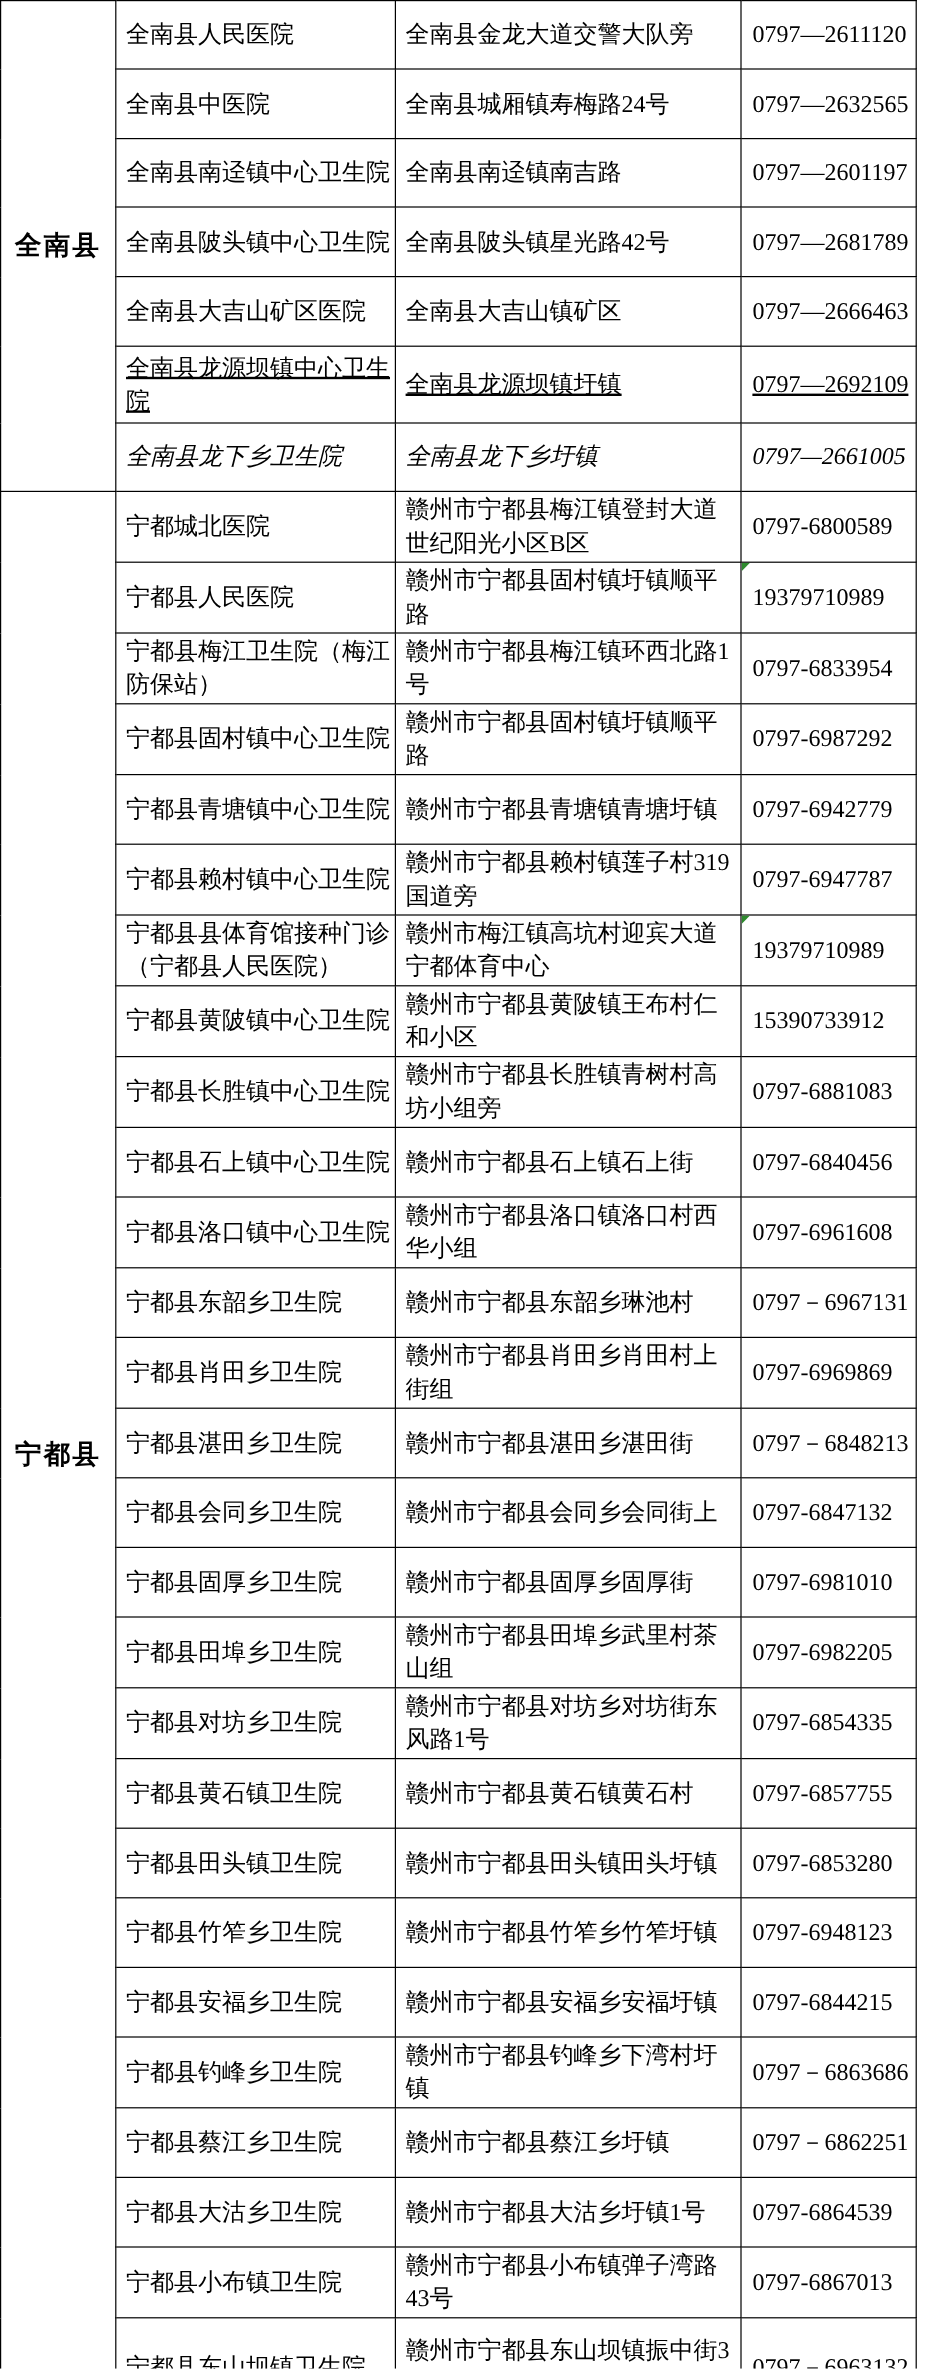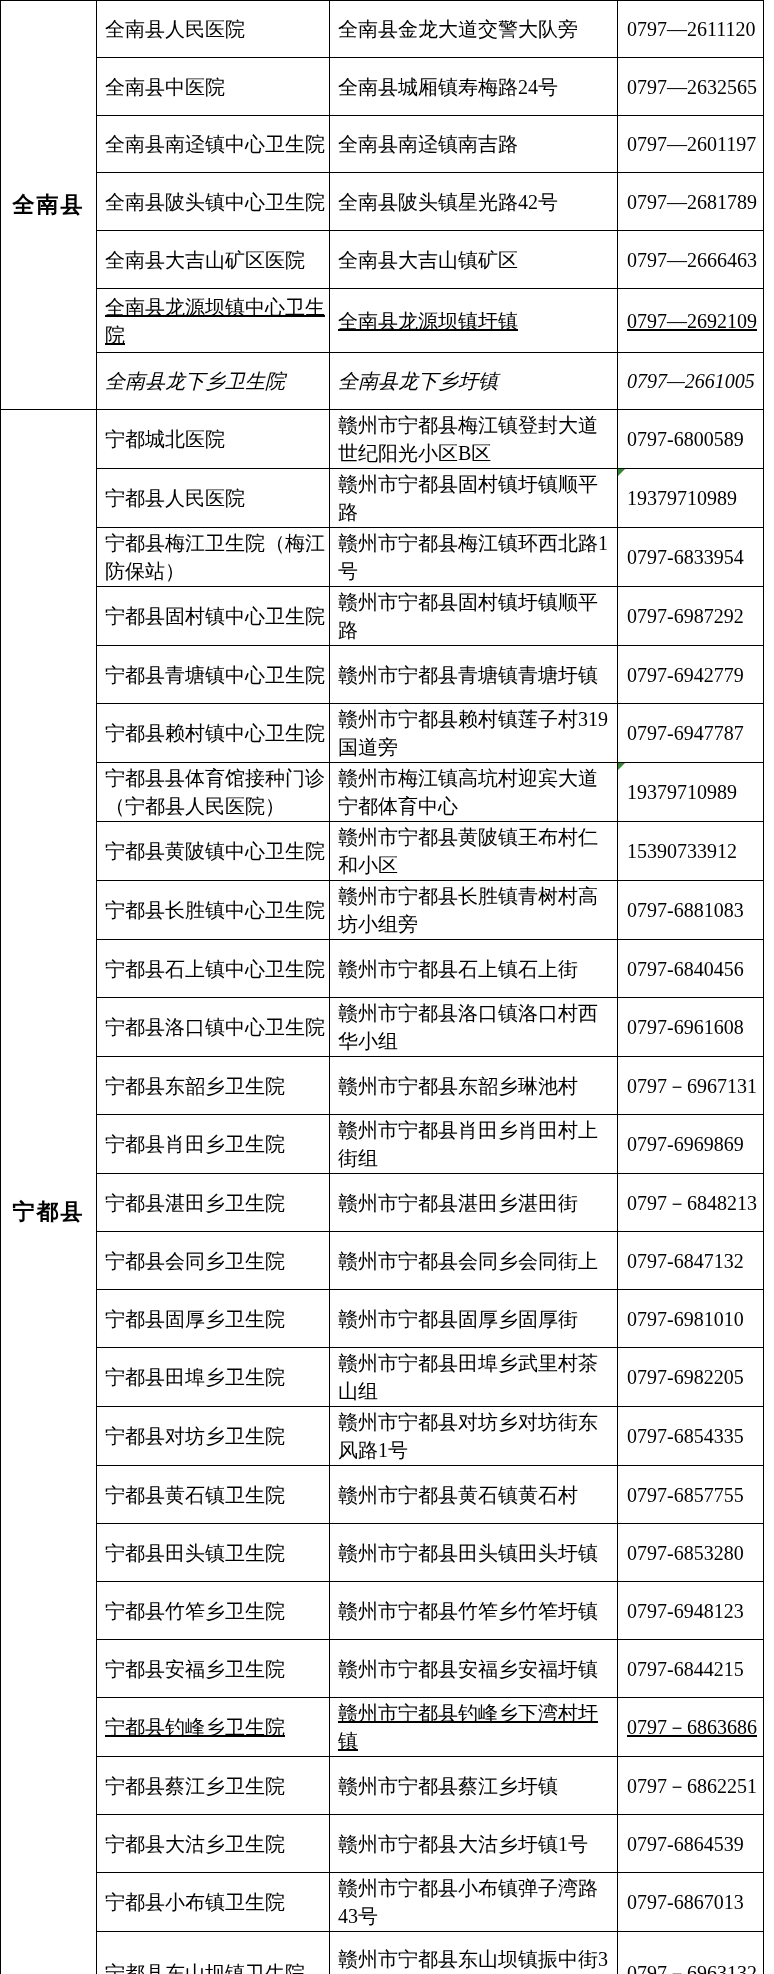--- a/index.html
+++ b/index.html
@@ -215,21 +215,21 @@
         <tr style="height: 58px;">
           <td class="name-cell">宁都县竹笮乡卫生院</td>
           <td class="address-cell">赣州市宁都县竹笮乡竹笮圩镇</td>
           <td class="phone-cell"><span>0797-6948123</span></td>
         </tr>
         <tr style="height: 58px;">
           <td class="name-cell">宁都县安福乡卫生院</td>
           <td class="address-cell">赣州市宁都县安福乡安福圩镇</td>
           <td class="phone-cell"><span>0797-6844215</span></td>
         </tr>
-        <tr style="height: 58px; text-decoration: underline;">
+        <tr style="height: 58px;">
           <td class="name-cell">宁都县钓峰乡卫生院</td>
           <td class="address-cell">赣州市宁都县钓峰乡下湾村圩镇</td>
           <td class="phone-cell"><span>0797－6863686</span></td>
         </tr>
         <tr style="height: 58px;">
           <td class="name-cell">宁都县蔡江乡卫生院</td>
           <td class="address-cell">赣州市宁都县蔡江乡圩镇</td>
           <td class="phone-cell"><span>0797－6862251</span></td>
         </tr>
         <tr style="height: 58px;">

